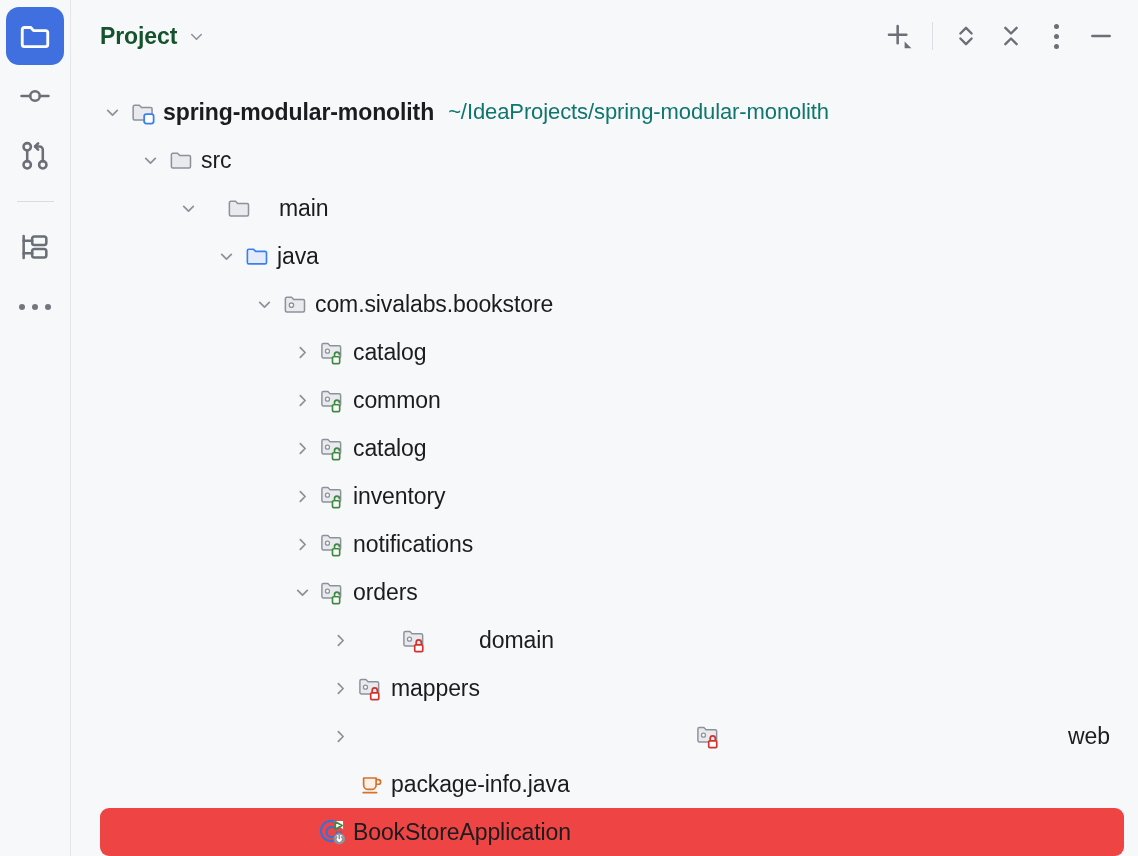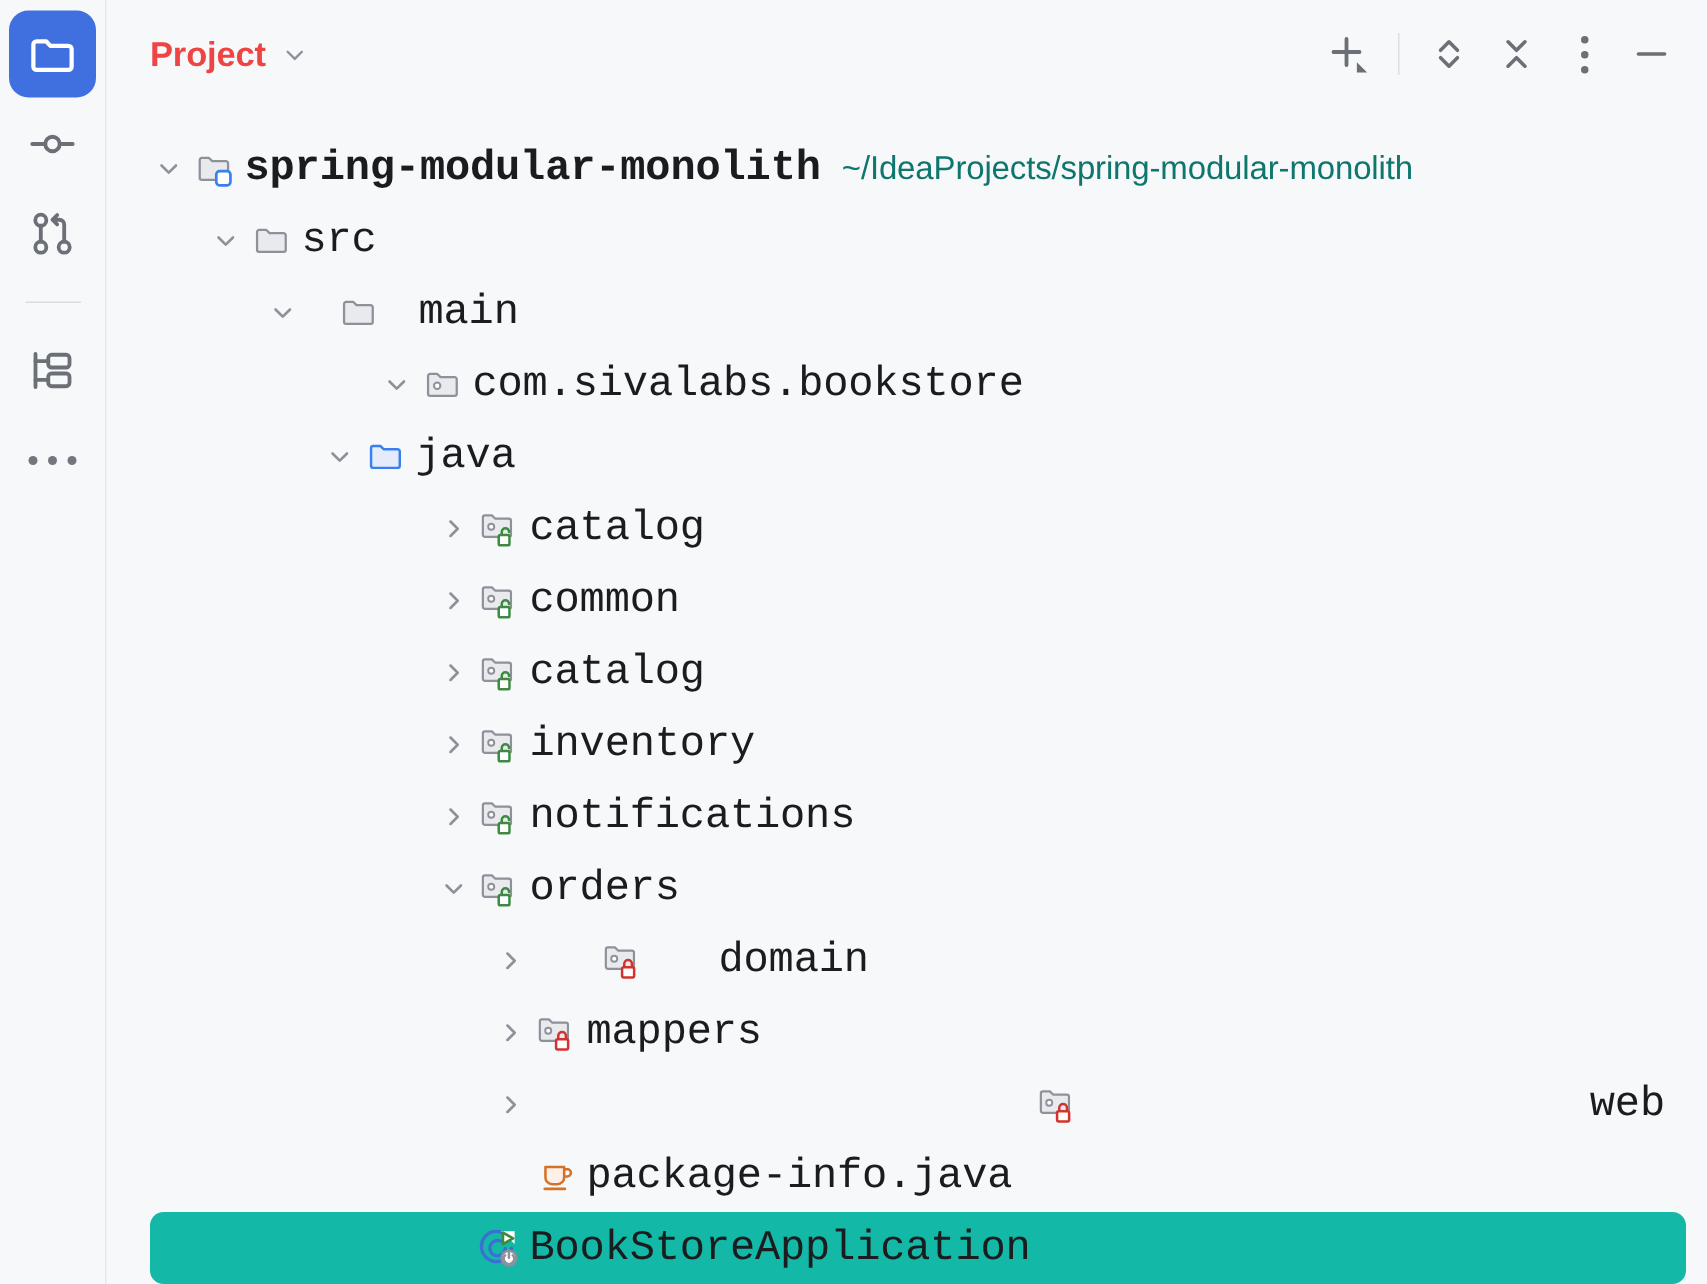--- a/index.html
+++ b/index.html
@@ -90,21 +90,21 @@
     flex: 0 0 72px;
     display: flex;
     align-items: center;
     padding: 0 16px 0 29px;
   }
 
   .panel-title {
     font-size: 23px;
     font-weight: bold;
     letter-spacing: -0.1px;
-    color: #ef4444;
+    color: #14532d;
     white-space: nowrap;
   }
 
   .title-group {
     display: flex;
     align-items: center;
     gap: 10px;
     cursor: pointer;
   }
 
@@ -158,21 +158,21 @@
     display: flex;
     align-items: center;
     padding-right: 14px;
     margin: 0 14px 0 29px;
     border-radius: 9px;
     cursor: pointer;
     white-space: nowrap;
   }
 
   .row.selected {
-    background: #14b8a6;
+    background: #ef4444;
   }
 
   .twisty {
     width: 24px;
     height: 24px;
     flex: 0 0 24px;
     display: flex;
     align-items: center;
     justify-content: center;
   }
@@ -183,24 +183,23 @@
     height: 24px;
     flex: 0 0 30px;
     display: flex;
     align-items: center;
     justify-content: center;
     margin-left: 4px;
     margin-right: 5px;
   }
 
   .node-label {
-    font-size: 28px;
+    font-size: 23px;
     color: #1a1c1f;
     letter-spacing: -0.1px;
-    font-family: Liberation Mono, monospace;
   }
 
   .node-label.bold { font-weight: bold; }
 
   .node-sub {
     font-size: 22px;
     color: #0f766e;
     margin-left: 14px;
     letter-spacing: -0.1px;
   }
@@ -372,46 +371,46 @@
       <polyline points="6.5,9.5 12,15 17.5,9.5"></polyline>
             </svg>
           </span>
           <span class="node-icon">
             <svg width="27" height="27" viewBox="0 0 24 24" fill="none">
       <path d="M3 6.9a1.3 1.3 0 0 1 1.3-1.3h4.2l1.9 1.9h8.3a1.3 1.3 0 0 1 1.3 1.3v8.5a1.3 1.3 0 0 1-1.3 1.3H4.3A1.3 1.3 0 0 1 3 17.3z" fill="#e8eaee" stroke="#8d919a" stroke-width="1.35" stroke-linejoin="round"></path>
     </svg>
           </span>
           <span class="node-label">main</span>
         </div>
+        <div class="row" style="padding-left: 114px;">
+          <span class="twisty">
+            <svg width="21" height="21" viewBox="0 0 24 24" fill="none" stroke="#8d919a" stroke-width="2" stroke-linecap="round" stroke-linejoin="round">
+      <polyline points="6.5,9.5 12,15 17.5,9.5"></polyline>
+            </svg>
+          </span>
+          <span class="node-icon">
+            <svg width="27" height="27" viewBox="0 0 24 24" fill="none">
+      <path d="M3 6.9a1.3 1.3 0 0 1 1.3-1.3h4.2l1.9 1.9h8.3a1.3 1.3 0 0 1 1.3 1.3v8.5a1.3 1.3 0 0 1-1.3 1.3H4.3A1.3 1.3 0 0 1 3 17.3z" fill="#e4ecfb" stroke="#3b7ef0" stroke-width="1.45" stroke-linejoin="round"></path>
+    </svg>
+          </span>
+          <span class="node-label">java</span>
+        </div>
         <div class="row" style="padding-left: 152px;">
           <span class="twisty">
             <svg width="21" height="21" viewBox="0 0 24 24" fill="none" stroke="#8d919a" stroke-width="2" stroke-linecap="round" stroke-linejoin="round">
       <polyline points="6.5,9.5 12,15 17.5,9.5"></polyline>
             </svg>
           </span>
           <span class="node-icon">
             <svg width="27" height="27" viewBox="0 0 24 24" fill="none">
       <path d="M3 6.9a1.3 1.3 0 0 1 1.3-1.3h4.2l1.9 1.9h8.3a1.3 1.3 0 0 1 1.3 1.3v8.5a1.3 1.3 0 0 1-1.3 1.3H4.3A1.3 1.3 0 0 1 3 17.3z" fill="#e8eaee" stroke="#8d919a" stroke-width="1.35" stroke-linejoin="round"></path>
       <circle cx="8.4" cy="12.6" r="1.9" fill="#ffffff" stroke="#8d919a" stroke-width="1.2"></circle>
     </svg>
           </span>
           <span class="node-label">com.sivalabs.bookstore</span>
-        </div>
-        <div class="row" style="padding-left: 114px;">
-          <span class="twisty">
-            <svg width="21" height="21" viewBox="0 0 24 24" fill="none" stroke="#8d919a" stroke-width="2" stroke-linecap="round" stroke-linejoin="round">
-      <polyline points="6.5,9.5 12,15 17.5,9.5"></polyline>
-            </svg>
-          </span>
-          <span class="node-icon">
-            <svg width="27" height="27" viewBox="0 0 24 24" fill="none">
-      <path d="M3 6.9a1.3 1.3 0 0 1 1.3-1.3h4.2l1.9 1.9h8.3a1.3 1.3 0 0 1 1.3 1.3v8.5a1.3 1.3 0 0 1-1.3 1.3H4.3A1.3 1.3 0 0 1 3 17.3z" fill="#e4ecfb" stroke="#3b7ef0" stroke-width="1.45" stroke-linejoin="round"></path>
-    </svg>
-          </span>
-          <span class="node-label">java</span>
         </div>
         <div class="row" style="padding-left: 190px;">
           <span class="twisty">
             <svg width="21" height="21" viewBox="0 0 24 24" fill="none" stroke="#8d919a" stroke-width="2" stroke-linecap="round" stroke-linejoin="round">
       <polyline points="9.5,6.5 15,12 9.5,17.5"></polyline>
             </svg>
           </span>
           <span class="node-icon">
             <svg width="29" height="29" viewBox="0 0 26 26" fill="none">
       <path d="M2.6 6.3a1.3 1.3 0 0 1 1.3-1.3h4.1l1.9 1.9h8.2a1.3 1.3 0 0 1 1.3 1.3v8.4a1.3 1.3 0 0 1-1.3 1.3H3.9a1.3 1.3 0 0 1-1.3-1.3z" fill="#e8eaee" stroke="#8d919a" stroke-width="1.3" stroke-linejoin="round"></path>

